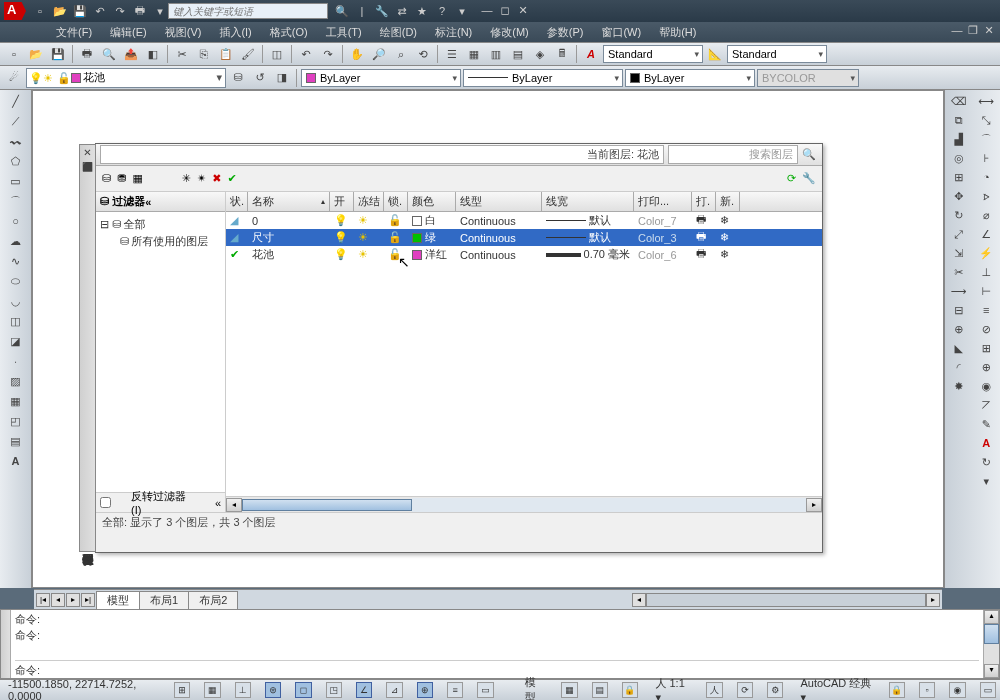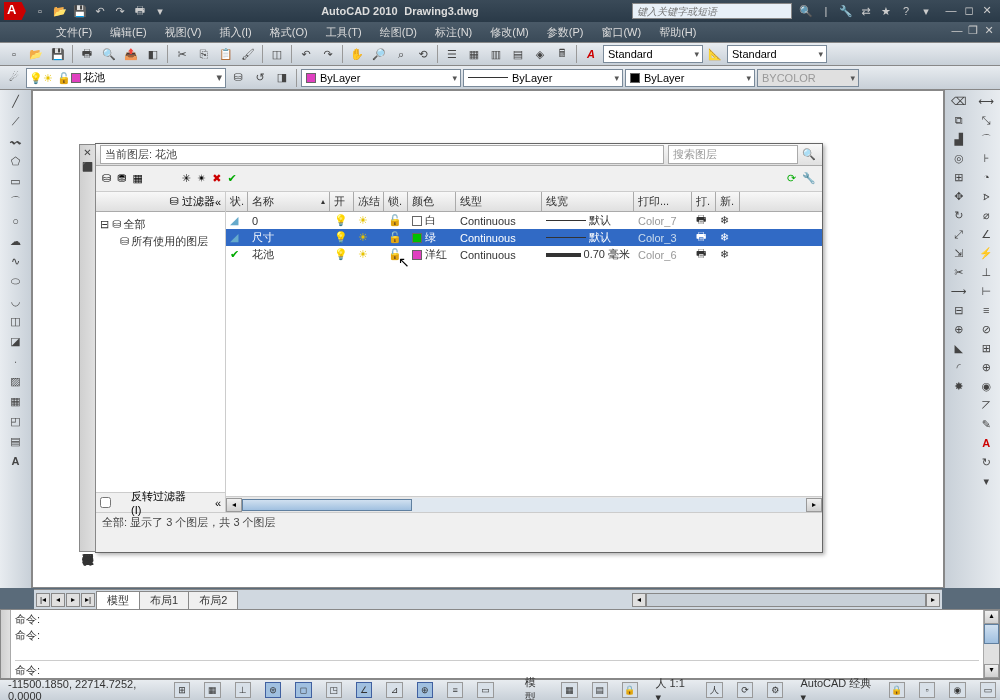--- a/index.html
+++ b/index.html
@@ -34,29 +34,29 @@
 .sq-mag { background:#e040c0; width:10px; height:10px; border:1px solid #666; }
 .sq-black { background:#000; width:10px; height:10px; border:1px solid #666; }
 .workarea { position:absolute; top:90px; bottom:112px; left:0; right:0; display:flex; }
 .leftpanel { width:32px; background:linear-gradient(90deg,#e8ecf0,#c8d0d8); border-right:1px solid #888; display:flex; flex-direction:column; align-items:center; padding:2px 0; gap:2px; }
 .rightpanel { width:56px; background:linear-gradient(90deg,#c8d0d8,#e8ecf0); border-left:1px solid #888; display:flex; }
 .rightpanel .col { width:28px; display:flex; flex-direction:column; align-items:center; padding:2px 0; gap:1px; }
 .canvas { flex:1; background:#fff; position:relative; overflow:hidden; border:1px solid #888; }
 .vtool { width:20px; height:18px; display:flex; align-items:center; justify-content:center; color:#444; }
 
 .layerdlg { position:absolute; left:62px; top:52px; width:728px; height:410px; background:#f0f0f0; border:1px solid #666; box-shadow:2px 2px 4px rgba(0,0,0,0.3); }
-.layerdlg .top { height:22px; background:linear-gradient(#f8f8f8,#e0e0e0); border-bottom:1px solid #aaa; display:flex; align-items:center; padding:0 4px; }
+.layerdlg .top { height:22px; background:linear-gradient(#f8f8f8,#e0e0e0); border-bottom:1px solid #aaa; display:flex; align-items:center; padding:0 4px;text-align:right; }
 .layerdlg .top .curlayer { flex:1; border:1px solid #aaa; background:#fff; padding:1px 4px; color:#444; margin-right:4px; }
 .layerdlg .top .search { width:130px; border:1px solid #aaa; background:#fff; padding:1px 4px; color:#999; font-style:normal; }
 .layerdlg .top .sicon { width:18px; height:18px; display:inline-flex; align-items:center; justify-content:center; margin-left:2px; }
 .layerdlg .tools { height:26px; background:#f0f0f0; border-bottom:1px solid #ccc; display:flex; align-items:center; padding:0 6px; gap:6px; }
 .layerdlg .tools .sp { flex:1; }
 .layerdlg .body { display:flex; height:320px; }
 .layerdlg .filterpane { width:130px; border-right:1px solid #ccc; display:flex; flex-direction:column; }
-.layerdlg .filterpane .hdr { height:20px; background:linear-gradient(#f8f8f8,#e0e0e0); border-bottom:1px solid #aaa; display:flex; align-items:center; padding:0 4px; justify-content:flex-end; }
+.layerdlg .filterpane .hdr { height:20px; background:linear-gradient(#f8f8f8,#e0e0e0); border-bottom:1px solid #aaa; display:flex; align-items:center; padding:0 4px; justify-content:flex-start;font-weight:bold; }
 .layerdlg .filterpane .tree { flex:1; background:#fff; padding:4px; font-size:11px; color:#333; }
 .layerdlg .filterpane .tree .node { padding:1px 0; display:flex; align-items:center; gap:2px; }
 .layerdlg .filterpane .foot { height:20px; border-top:1px solid #ccc; display:flex; align-items:center; padding:8px 4px; gap:20px; }
 .layerdlg .filterpane .foot input { width:11px; height:11px; }
 .layerdlg .listpane { flex:1; display:flex; flex-direction:column; }
 .layerdlg .listpane .cols { height:20px; background:linear-gradient(#f8f8f8,#e0e0e0); border-bottom:1px solid #aaa; display:flex; }
 .layerdlg .listpane .cols .c { border-right:1px solid #aaa; padding:2px 4px; color:#333; display:flex; align-items:center; overflow:hidden; white-space:nowrap; }
 .layerdlg .listpane .rows { flex:1; background:#fff; overflow:auto; }
 .layerdlg .listpane .row { height:17px; display:flex; align-items:center; color:#333; }
 .layerdlg .listpane .row.sel { background:#316ac5; color:#fff; }
@@ -108,23 +108,20 @@
 <div class="titlebar">
   <span class="logo"></span>
   <div class="qat">
     <span>▫</span>
     <span>📂</span>
     <span>💾</span>
     <span>↶</span>
     <span>↷</span>
     <span>🖶</span>
     <span>▾</span>
-  </div>
-  <div class="apptitle">
-    <span>AutoCAD 2010</span>&nbsp;&nbsp;<span>Drawing3.dwg</span>
   </div>
   <input class="search" placeholder="键入关键字或短语" style="">
   <div class="right-icons">
     <span>🔍</span>
     <span>|</span>
     <span>🔧</span>
     <span>⇄</span>
     <span>★</span>
     <span>?</span>
     <span>▾</span>

